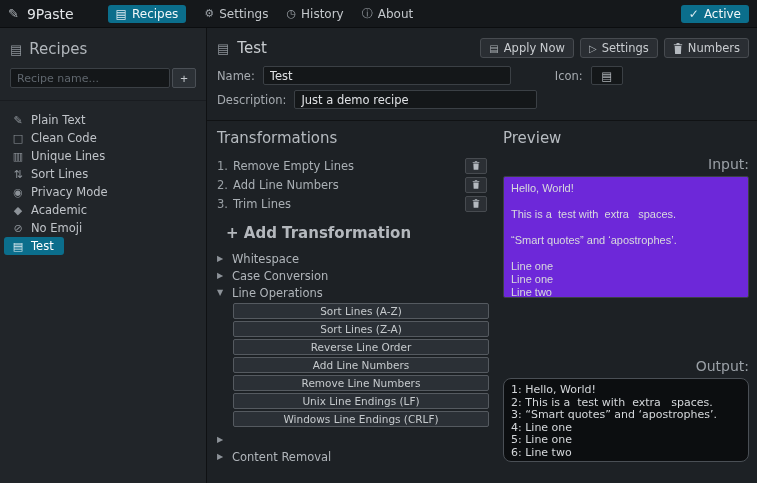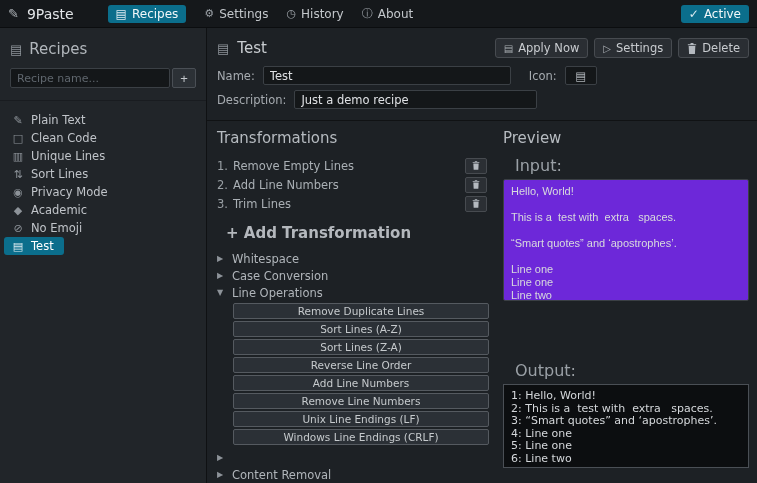--- a/index.html
+++ b/index.html
@@ -78,21 +78,21 @@
   .btn .btn-icon { color:#a9aeb3; font-size:10px; }
   .trash-svg { width:10px; height:11px; fill:#b4b9bf; display:block; }
 
   .form-row { display:flex; align-items:center; margin-bottom:5px; }
   .form-label { color:#a6abb0; font-size:11.5px; margin-right:8px; }
   .text-input {
     height:19px; background:#141719; border:1px solid #3b4045; border-radius:2px;
     color:#dfe1e4; font-size:11.5px; padding:0 6px; font-family:inherit; outline:none;
   }
   .name-input { width:248px; }
-  .icon-label { margin-left:18px; }
+  .icon-label { margin-left:44px; }
   .icon-input { width:32px; text-align:center; color:#aeb3b8; }
   .desc-input { width:243px; }
 
   .main-divider { border:none; border-top:1px solid #101214; margin:6px -8px 0 -10px; }
 
   .columns { display:flex; flex:1; min-height:0; padding-top:6px; }
   .col-left { width:272px; flex:0 0 272px; }
   .col-right { flex:1; padding-left:14px; min-width:0; }
   .section-title { color:#b6bbc0; font-size:15px; margin:2px 0 9px 0; font-weight:400; }
 
@@ -112,31 +112,31 @@
   .cat-arrow { color:#8d9399; font-size:8px; width:8px; }
   .cat-options { padding:2px 0 2px 16px; }
   .opt-btn {
     display:block; width:100%; height:16px; margin:0 0 2px 0;
     background:#2b3036; border:1px solid #555a60; border-radius:2px;
     color:#c6cacd; font-size:10.5px; line-height:13px; text-align:center;
     cursor:pointer; font-family:inherit; padding:0;
   }
 
   
-  .pv-label { color:#9aa0a6; font-size:16px; margin:2px 0 4px 12px; }
+  .pv-label { color:#9aa0a6; font-size:14px; margin:2px 0 4px 12px;text-align:right; }
   .pv-input {
     width:100%; height:122px; background:#6d28d9; border:1px solid #3b4045;
     border-radius:2px; color:#d8dadd; font-size:11px; line-height:13px;
     padding:5px 7px; font-family:Liberation Sans, sans-serif; resize:none; outline:none;
     white-space:pre-wrap;
   }
   .pv-output-label { margin-top:57px; }
   .pv-output {
     width:100%; height:84px; background:#0c0e10; border:1px solid #4a4f55;
-    border-radius:0; color:#d4d7da; font-size:11px; line-height:12.5px;
+    border-radius:8px; color:#d4d7da; font-size:11px; line-height:12.5px;
     padding:5px 7px; white-space:pre-wrap; overflow:hidden;
   }
 </style>
 </head>
 <body>
 
 <div class="app">
 
   <header class="topbar">
     <span class="logo-icon">✎</span>
@@ -225,21 +225,21 @@
             <span>Apply Now</span>
           </button>
           <button class="btn">
             <span class="btn-icon">▷</span>
             <span>Settings</span>
           </button>
           <button class="btn">
             <svg class="trash-svg" viewBox="0 0 12 13">
                 <path d="M4.5 0h3l.6 1.3H11v1.2H1V1.3h2.9zM2 3.5h8l-.5 9.5h-7z"></path>
               </svg>
-            <span>Delete</span>
+            <span>Numbers</span>
           </button>
         </div>
       </div>
 
       <div class="form-row">
         <span class="form-label">Name:</span>
         <input type="text" class="text-input name-input" value="Test" style="">
         <span class="form-label icon-label">Icon:</span>
         <input type="text" class="text-input icon-input" value="▤" style="">
       </div>
@@ -291,21 +291,20 @@
           </div>
           <div class="cat-row">
             <span class="cat-arrow">▶</span>
             <span>Case Conversion</span>
           </div>
           <div class="cat-row">
             <span class="cat-arrow">▼</span>
             <span>Line Operations</span>
           </div>
           <div class="cat-options">
-            <button class="opt-btn">Remove Duplicate Lines</button>
             <button class="opt-btn">Sort Lines (A-Z)</button>
             <button class="opt-btn">Sort Lines (Z-A)</button>
             <button class="opt-btn">Reverse Line Order</button>
             <button class="opt-btn">Add Line Numbers</button>
             <button class="opt-btn">Remove Line Numbers</button>
             <button class="opt-btn">Unix Line Endings (LF)</button>
             <button class="opt-btn">Windows Line Endings (CRLF)</button>
           </div>
           <div class="cat-row">
             <span class="cat-arrow">▶</span>

